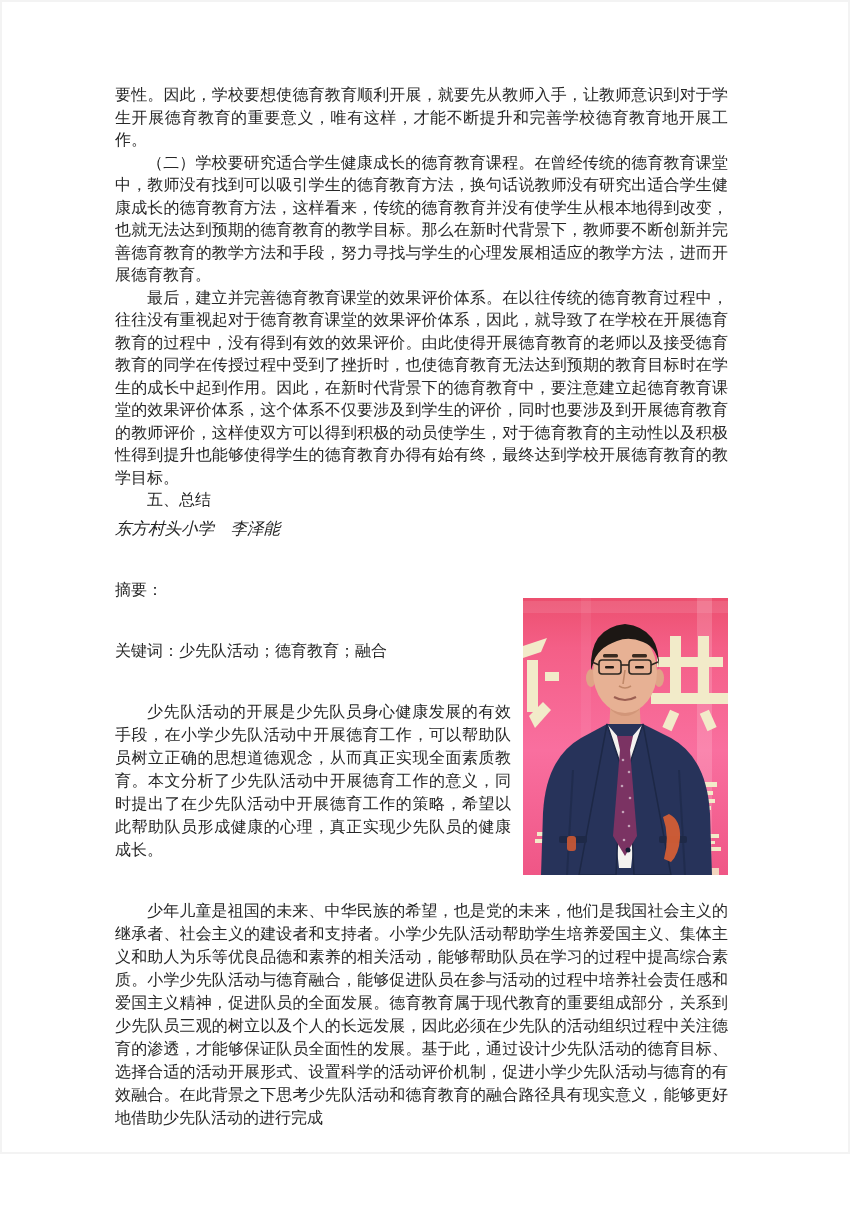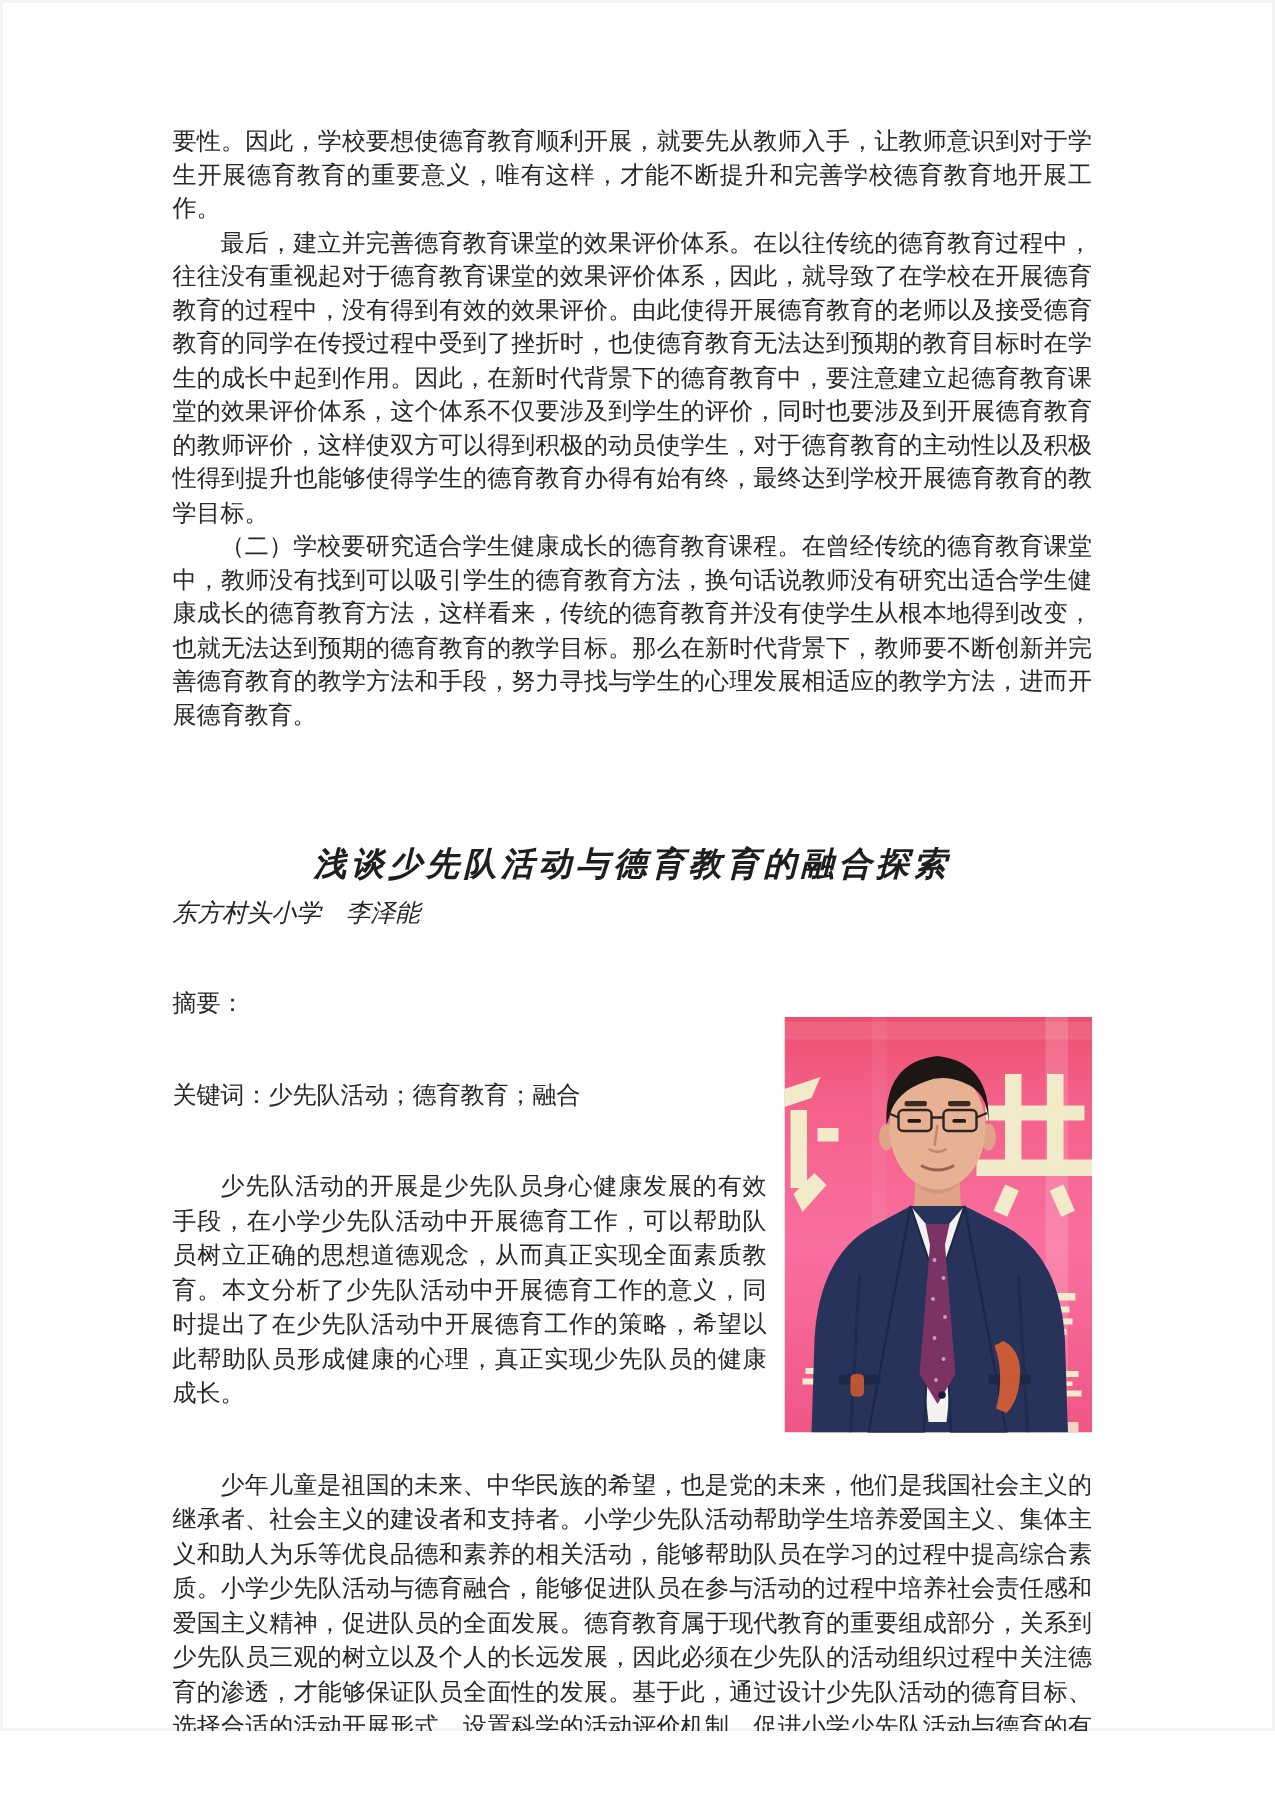--- a/index.html
+++ b/index.html
@@ -41,25 +41,25 @@
   }
 </style>
 </head>
 <body>
 
 <div class="page">
   <div class="content">
 
     <section>
       <p class="para">要性。因此，学校要想使德育教育顺利开展，就要先从教师入手，让教师意识到对于学生开展德育教育的重要意义，唯有这样，才能不断提升和完善学校德育教育地开展工作。</p>
+      <p class="para ind">（二）学校要研究适合学生健康成长的德育教育课程。在曾经传统的德育教育课堂中，教师没有找到可以吸引学生的德育教育方法，换句话说教师没有研究出适合学生健康成长的德育教育方法，这样看来，传统的德育教育并没有使学生从根本地得到改变，也就无法达到预期的德育教育的教学目标。那么在新时代背景下，教师要不断创新并完善德育教育的教学方法和手段，努力寻找与学生的心理发展相适应的教学方法，进而开展德育教育。</p>
       <p class="para ind">最后，建立并完善德育教育课堂的效果评价体系。在以往传统的德育教育过程中，往往没有重视起对于德育教育课堂的效果评价体系，因此，就导致了在学校在开展德育教育的过程中，没有得到有效的效果评价。由此使得开展德育教育的老师以及接受德育教育的同学在传授过程中受到了挫折时，也使德育教育无法达到预期的教育目标时在学生的成长中起到作用。因此，在新时代背景下的德育教育中，要注意建立起德育教育课堂的效果评价体系，这个体系不仅要涉及到学生的评价，同时也要涉及到开展德育教育的教师评价，这样使双方可以得到积极的动员使学生，对于德育教育的主动性以及积极性得到提升也能够使得学生的德育教育办得有始有终，最终达到学校开展德育教育的教学目标。</p>
-      <p class="para ind">（二）学校要研究适合学生健康成长的德育教育课程。在曾经传统的德育教育课堂中，教师没有找到可以吸引学生的德育教育方法，换句话说教师没有研究出适合学生健康成长的德育教育方法，这样看来，传统的德育教育并没有使学生从根本地得到改变，也就无法达到预期的德育教育的教学目标。那么在新时代背景下，教师要不断创新并完善德育教育的教学方法和手段，努力寻找与学生的心理发展相适应的教学方法，进而开展德育教育。</p>
+      <p class="para ind">五、总结</p>
     </section>
 
-    <h1 class="title">浅谈少先队活动与德育教育的融合探索</h1>
     <div class="author">东方村头小学　李泽能</div>
 
     <div class="article-body">
 
       <div class="photo">
         <svg viewBox="0 0 205 277" xmlns="http://www.w3.org/2000/svg">
           <defs>
             <linearGradient id="pinkbg" x1="0" y1="0" x2="0" y2="1">
               <stop offset="0" stop-color="#ec4f6e"></stop>
               <stop offset="0.18" stop-color="#f45f87"></stop>

